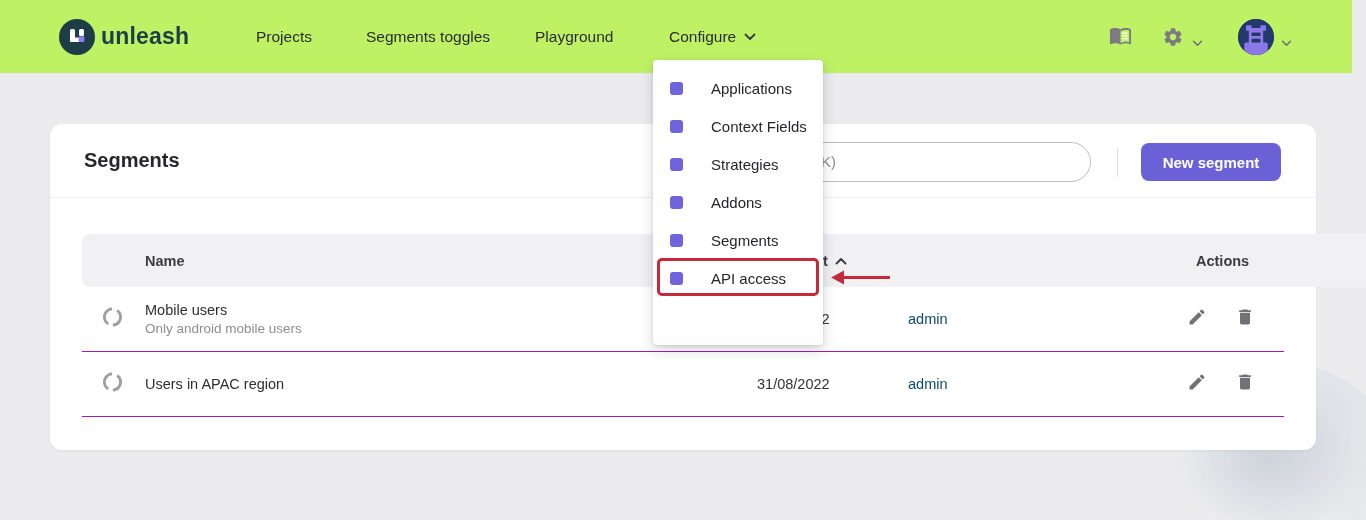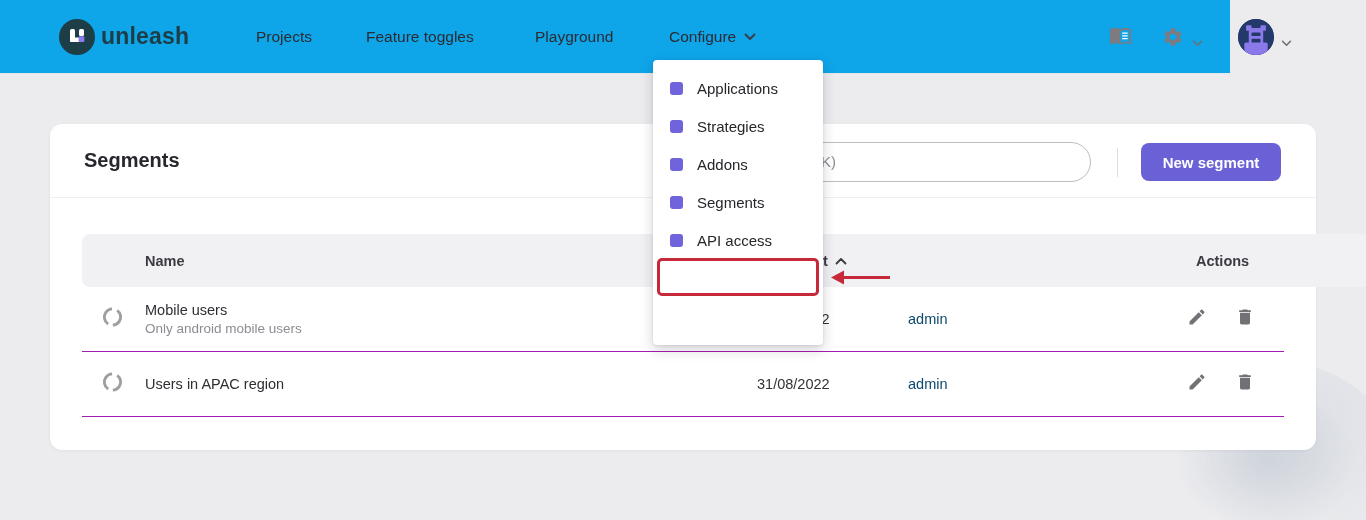--- a/index.html
+++ b/index.html
@@ -15,22 +15,22 @@
     position:absolute; right:-30px; bottom:-40px; width:260px; height:200px;
     background:
       radial-gradient(closest-side, rgba(150,165,180,0.28), rgba(150,165,180,0) 70%),
       radial-gradient(circle at 70% 30%, rgba(160,175,190,0.18), rgba(160,175,190,0) 60%);
     border-radius:50%;
     z-index:0;
   }
 
   
   .topbar {
-    position:absolute; left:0; top:0; width:1230px; height:74px;
-    background:#0ea5e9; border-bottom:1px solid #e6e6ea; z-index:5;padding-left:40px;
+    position:absolute; left:0; top:0; width:1352px; height:74px;
+    background:#bef264; border-bottom:1px solid #e6e6ea; z-index:5;padding-left:40px;
   }
   .logo { position:absolute; left:59px; top:19px; width:36px; height:36px; }
   .brand {
     position:absolute; left:101px; top:23px;
     font-size:23px; font-weight:700; color:#1d3e46; letter-spacing:0.2px;
   }
   .nav-link {
     position:absolute; top:28px; font-size:15.5px; color:#2b2b31; cursor:pointer;
     display:flex; align-items:center; gap:8px;
   }
@@ -109,21 +109,21 @@
   .act-del   { position:absolute; left:1153px; top:50%; transform:translateY(-50%); cursor:pointer; }
 
   
   .dropdown {
     position:absolute; left:653px; top:60px; width:170px; height:285px;
     background:#ffffff; border-radius:4px;
     box-shadow:0 5px 14px rgba(20,20,40,0.18), 0 1px 3px rgba(20,20,40,0.10);
     z-index:10; padding-top:9px;
   }
   .menu-item {
-    height:38px; display:flex; align-items:center; padding-left:17px; gap:14px;
+    height:38px; display:flex; align-items:center; padding-left:17px; gap:28px;
     cursor:pointer; font-size:15px; color:#26262b;
   }
   .menu-sq { width:13px; height:13px; border-radius:3px; background:#6f64db; flex:0 0 auto; }
 
   
   .red-box {
     position:absolute; left:657px; top:258px; width:162px; height:38px;
     border:3px solid #c62a3a; border-radius:5px; z-index:12; pointer-events:none;
   }
   .red-arrow { position:absolute; left:830px; top:267px; z-index:12; pointer-events:none; }
@@ -143,21 +143,21 @@
       <rect x="19.6" y="17.2" width="5.8" height="5.8" rx="1" fill="#8b7cf2"></rect>
     </svg>
   </div>
   <div class="brand">unleash</div>
 
   <nav>
     <span class="nav-link nav-projects">
       <span>Projects</span>
     </span>
     <span class="nav-link nav-feature">
-      <span>Feature toggles</span>
+      <span>Segments toggles</span>
     </span>
     <span class="nav-link nav-playground">
       <span>Playground</span>
     </span>
     <span class="nav-link nav-configure">
       <span>Configure</span>
       <svg class="chev" width="12" height="8" viewBox="0 0 12 8">
           <path d="M1.5 1.5 L6 6 L10.5 1.5" fill="none" stroke="#3a3a40" stroke-width="1.8" stroke-linecap="round" stroke-linejoin="round"></path>
         </svg>
     </span>
@@ -274,20 +274,24 @@
   </div>
 </main>
 
 <div class="dropdown">
   <div class="menu-item">
     <span class="menu-sq"></span>
     <span>Applications</span>
   </div>
   <div class="menu-item">
     <span class="menu-sq"></span>
+    <span>Context Fields</span>
+  </div>
+  <div class="menu-item">
+    <span class="menu-sq"></span>
     <span>Strategies</span>
   </div>
   <div class="menu-item">
     <span class="menu-sq"></span>
     <span>Addons</span>
   </div>
   <div class="menu-item">
     <span class="menu-sq"></span>
     <span>Segments</span>
   </div>

